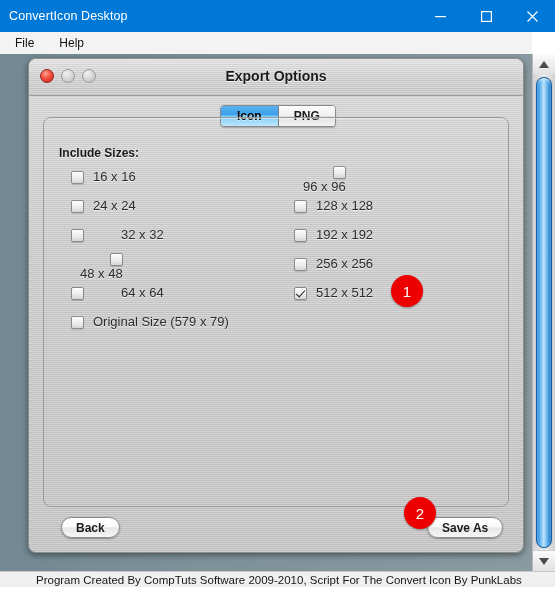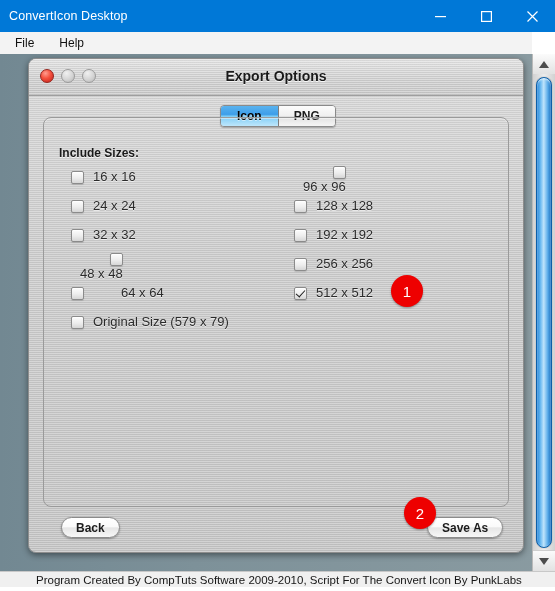--- a/index.html
+++ b/index.html
@@ -308,21 +308,21 @@
       <div class="include-label">Include Sizes:</div>
 
       <div class="cb-row" style="left:42px; top:107px;">
         <span class="cb"></span>
         <span class="cb-label">16 x 16</span>
       </div>
       <div class="cb-row" style="left:42px; top:136px;">
         <span class="cb"></span>
         <span class="cb-label">24 x 24</span>
       </div>
-      <div class="cb-row" style="left:42px; top:165px;">
+      <div class="cb-row" style="left:42px; top:165px;gap:28px;">
         <span class="cb"></span>
         <span class="cb-label">32 x 32</span>
       </div>
       <div class="cb-row" style="left:42px; top:194px;flex-direction:column;">
         <span class="cb"></span>
         <span class="cb-label">48 x 48</span>
       </div>
       <div class="cb-row" style="left:42px; top:223px;gap:28px;">
         <span class="cb"></span>
         <span class="cb-label">64 x 64</span>

